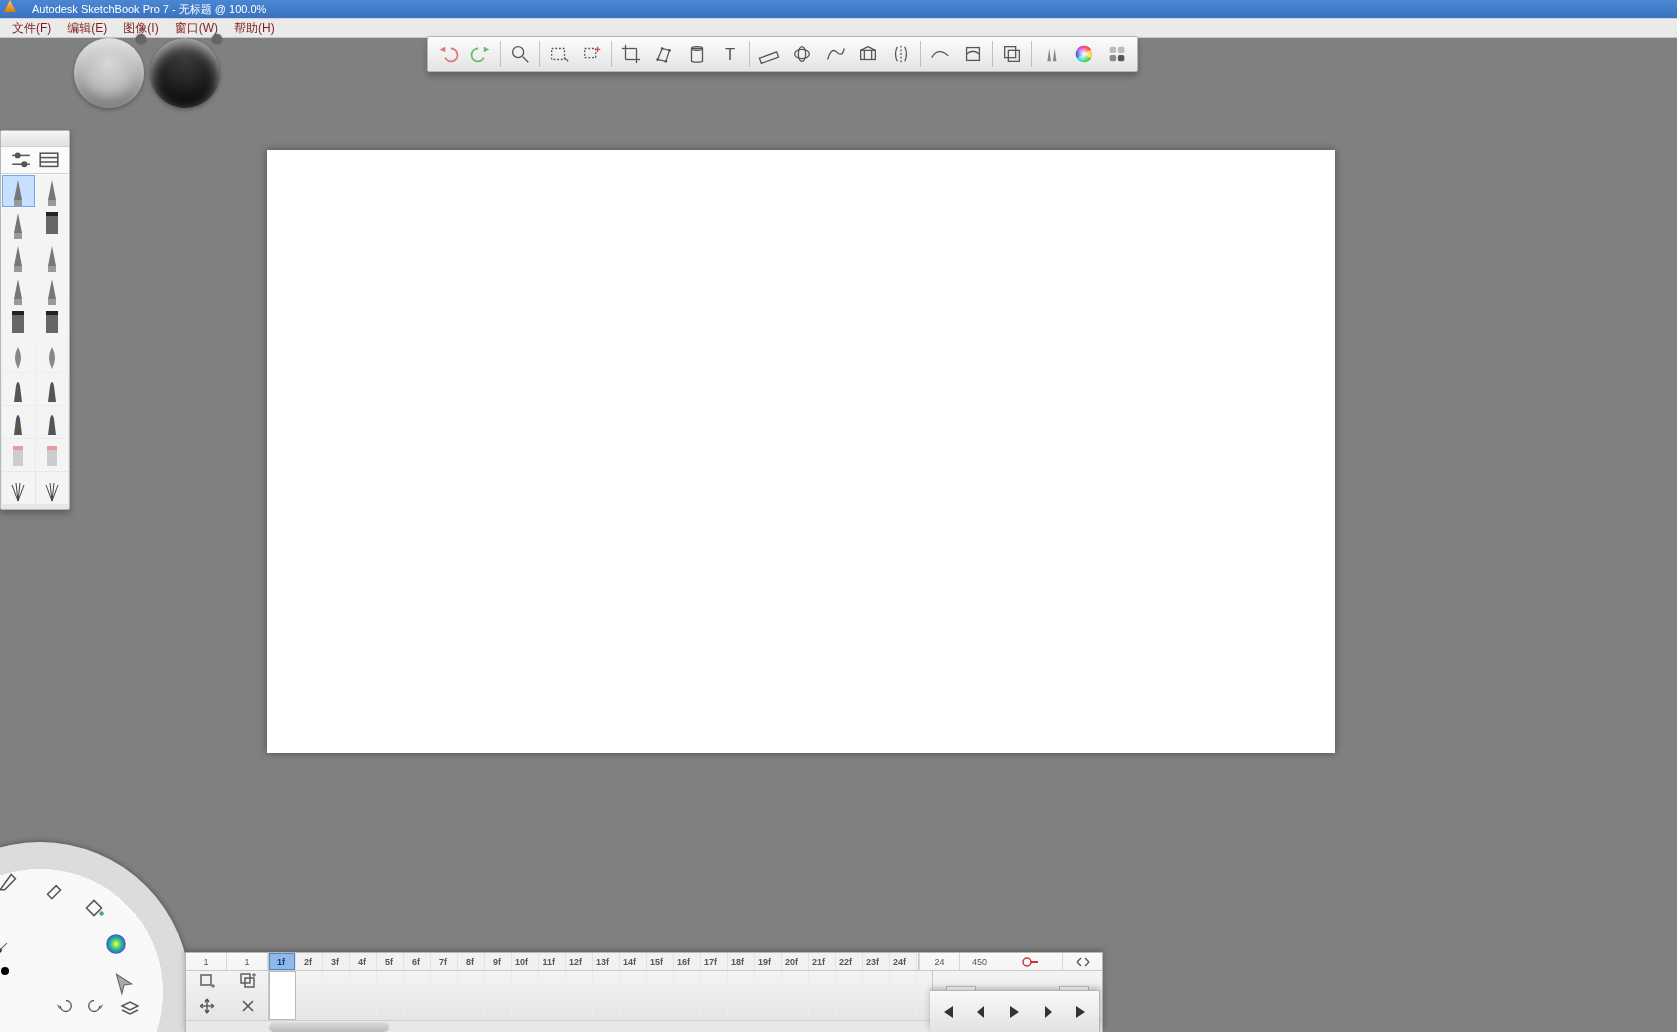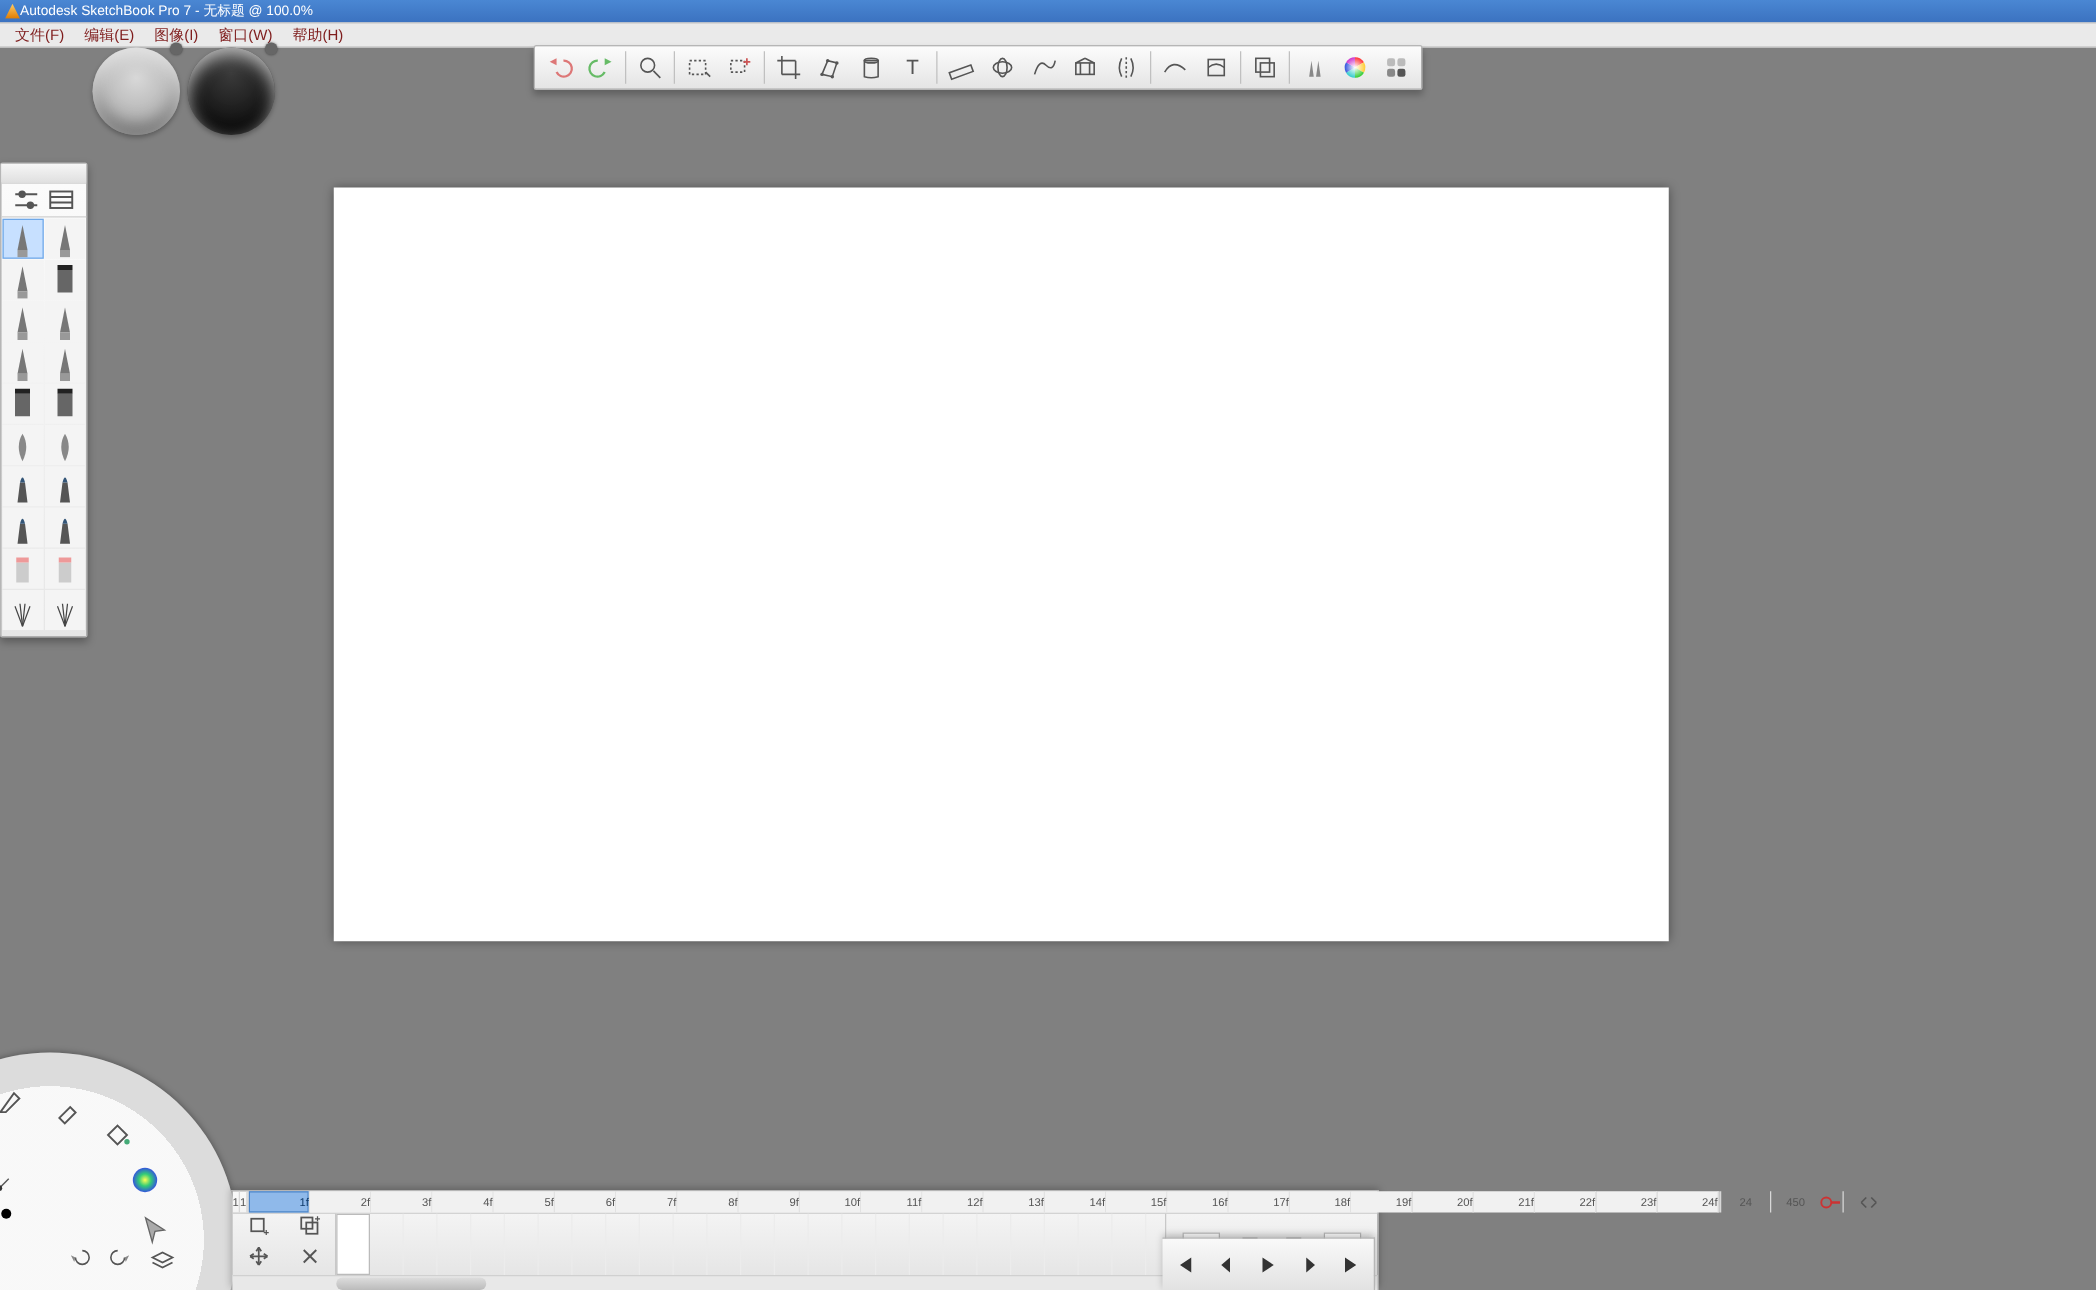--- a/index.html
+++ b/index.html
@@ -1,19 +1,19 @@
 <!DOCTYPE html>
 <html><head>
 <meta charset="utf-8">
 <style>
 * { box-sizing: border-box; margin: 0; padding: 0; font-family: "Microsoft YaHei", Tahoma, Arial, sans-serif; }
 body { width: 1677px; height: 1032px; background: #808080; overflow: hidden; position: relative; }
 
 
-.titlebar { height: 18px; background: linear-gradient(to bottom,#4a87d3,#3b72c0); color:#fff; font-size:11px; line-height:18px; padding-left:4px; display:flex; align-items:center; gap:0;}
+.titlebar { height: 18px; background: linear-gradient(to bottom,#4a87d3,#3b72c0); color:#fff; font-size:11px; line-height:18px; padding-left:4px; display:flex; align-items:flex-start; gap:16px;}
 .titlebar .app-icon { width:12px; height:12px; background:linear-gradient(to bottom,#ffcc66,#e07b00); clip-path: polygon(50% 0,100% 100%,0 100%); }
 .titlebar-text{white-space:nowrap;}
 
 
 .menubar { height:20px; background:#eaeaea; border-top:1px solid #d0d0d0; border-bottom:1px solid #c8c8c8; display:flex; align-items:center; padding-left:4px; font-size:12px; color:#7f1d1d;}
 .menubar .menu-item{ padding:0 8px; height:100%; display:flex; align-items:center; }
 
 
 .color-pucks{ position:absolute; top:38px; left:74px; display:flex; gap:6px;}
 .puck{ width:70px; height:70px; border-radius:50%; box-shadow: inset 0 6px 14px rgba(255,255,255,.7), inset 0 -8px 14px rgba(0,0,0,.35), 0 2px 4px rgba(0,0,0,.3); position:relative;}
@@ -45,23 +45,23 @@
 
 .lagoon{position:absolute; left:-110px; bottom:-110px; width:300px; height:300px; border-radius:50%; background:radial-gradient(circle at 50% 50%, rgba(255,255,255,.95) 0 58%, rgba(230,230,230,.9) 58% 100%); box-shadow:0 0 6px rgba(0,0,0,.4);}
 .lagoon .lagoon-item{position:absolute; width:28px; height:28px; display:flex; align-items:center; justify-content:center;}
 
 
 .flipbook{position:absolute; left:185px; bottom:0; width:918px; height:80px; background:linear-gradient(to bottom,#f9f9f9,#e2e2e2); border:1px solid #b6b6b6; border-bottom:none; box-shadow:0 -2px 6px rgba(0,0,0,.25); display:flex; flex-direction:column;}
 .fb-ruler{height:18px; display:flex; border-bottom:1px solid #c8c8c8; font-size:9px; color:#555; }
 .fb-ruler .fb-head{width:83px; display:flex; border-right:1px solid #c8c8c8;}
 .fb-ruler .fb-head .fb-hbtn{flex:1; display:flex; align-items:center; justify-content:center; border-right:1px solid #d8d8d8;}
 .fb-ruler .fb-ticks{flex:1; display:flex;}
-.fb-tick{width:49px; border-right:1px solid #e2e2e2; display:flex; align-items:center; justify-content:flex-end; padding-right:0; background:#f1f1f1;}
+.fb-tick{width:27px; border-right:1px solid #e2e2e2; display:flex; align-items:center; justify-content:flex-end; padding-right:10px; background:#f1f1f1;font-weight:bold;}
 .fb-tick.current{background:#8fb9ea; color:#103a6a; box-shadow:inset 0 0 0 1px #4d86c9;}
-.fb-ruler .fb-tail{width:170px; display:flex; border-left:1px solid #c8c8c8;}
+.fb-ruler .fb-tail{width:184px; display:flex; border-left:1px solid #c8c8c8;}
 .fb-tail .fb-hbtn{width:40px; display:flex; align-items:center; justify-content:center; border-left:1px solid #d8d8d8;}
 .fb-tail .fb-key{flex:1; display:flex; align-items:center; justify-content:center; color:#b23;}
 .fb-body{flex:1; display:flex;}
 .fb-left{width:83px; display:flex; flex-direction:column; border-right:1px solid #c8c8c8;}
 .fb-left .fb-row{flex:1; display:flex; align-items:center; justify-content:space-around; color:#555;}
 .fb-track{flex:1; display:flex; position:relative;}
 .fb-frame{width:27px; border-right:1px solid #ececec;}
 .fb-frame.active{background:#fff; border:1px solid #bbb;}
 .fb-right{width:170px; border-left:1px solid #c8c8c8; display:flex; align-items:center; justify-content:space-around; padding:0 6px;}
 .fb-spin{width:30px; height:20px; border:1px solid #bbb; background:#fff; font-size:10px; display:flex; align-items:center; justify-content:center;}

